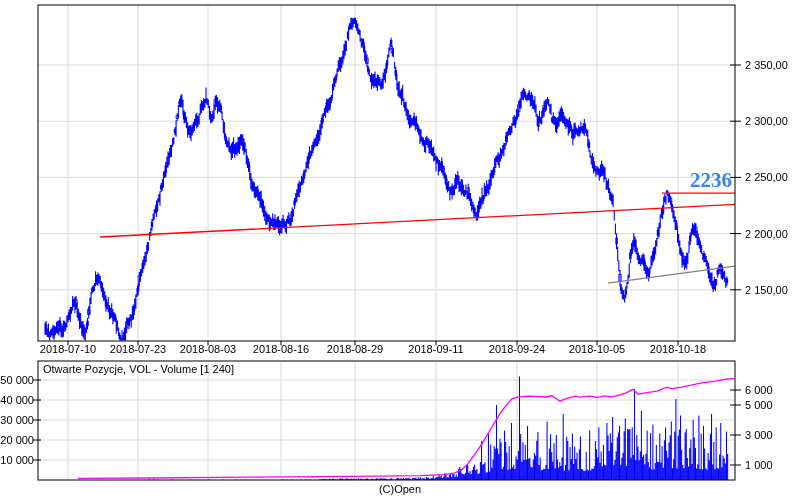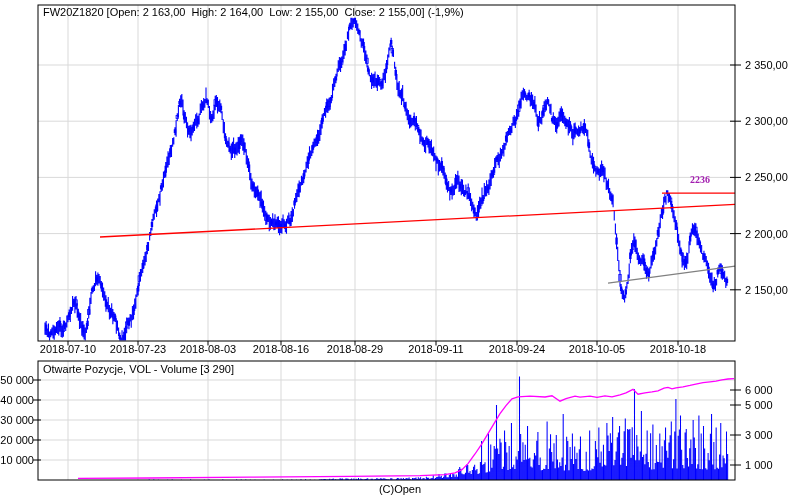--- a/index.html
+++ b/index.html
@@ -2,22 +2,22 @@
 <html><head>
 <meta charset="utf-8">
 <style>
   html,body{margin:0;padding:0;background:#fff;}
   #stage{position:relative;width:800px;height:500px;background:#fff;
          font-family:"Liberation Sans",sans-serif;overflow:hidden;}
   #chart-svg{position:absolute;left:0;top:0;}
   .ovl{position:absolute;color:#000;font-size:11px;line-height:12px;white-space:pre;}
   #main-title{left:43px;top:6px;}
   #panel2-title{left:43px;top:363px;}
-  #annotation-2236{left:690px;top:174px;color:#a21caf;
-      font-family:"Liberation Serif",serif;font-weight:bold;font-size:10px;}
+  #annotation-2236{left:690px;top:174px;color:#3b82f6;
+      font-family:"Liberation Serif",serif;font-weight:bold;font-size:21px;}
   #copyright{left:0;top:483px;width:800px;text-align:center;}
 </style>
 </head>
 <body>
 
 <div id="stage">
   <svg id="chart-svg" width="800" height="500" viewBox="0 0 800 500">
       <path d="M38 65.0H735M38 121.2H735M38 177.4H735M38 233.6H735M38 289.8H735M68 5V341M68 361V480M138 5V341M138 361V480M208 5V341M208 361V480M281 5V341M281 361V480M355 5V341M355 361V480M436 5V341M436 361V480M517 5V341M517 361V480M597 5V341M597 361V480M678 5V341M678 361V480M38 380.0H735M38 400.0H735M38 420.0H735M38 440.0H735M38 460.0H735" stroke="#d9d9d9" stroke-width="1" fill="none"></path>
       <path d="M149.20 480V479.6M153.80 480V479.6M158.40 480V479.7M167.60 480V479.7M172.20 480V479.6M181.40 480V479.7M190.60 480V479.4M204.40 480V479.7M209.00 480V479.6M222.80 480V479.6M236.60 480V479.6M241.20 480V479.6M245.80 480V479.6M250.40 480V479.7M255.00 480V479.7M264.20 480V479.7M273.40 480V479.8M282.60 480V479.6M287.20 480V479.7M291.80 480V479.6M296.40 480V479.7M301.00 480V479.2M305.60 480V479.2M310.20 480V479.6M314.80 480V479.7M319.40 480V479.6M320.55 480V479.6M321.70 480V479.2M322.85 480V479.6M324.00 480V479.0M325.15 480V479.0M326.30 480V479.6M327.45 480V479.6M328.60 480V479.5M329.75 480V478.8M330.90 480V479.6M332.05 480V479.0M333.20 480V478.4M334.35 480V479.6M335.50 480V479.2M336.65 480V479.4M337.80 480V479.4M338.95 480V479.6M340.10 480V478.3M341.25 480V478.8M342.40 480V478.6M343.55 480V479.5M344.70 480V479.4M345.85 480V478.6M347.00 480V478.4M348.15 480V478.8M349.30 480V479.5M350.45 480V479.2M351.60 480V478.5M352.75 480V479.4M353.90 480V478.6M355.05 480V479.5M356.20 480V478.8M357.35 480V479.3M358.50 480V478.1M359.65 480V479.5M360.80 480V478.6M361.95 480V479.0M363.10 480V479.5M364.25 480V479.3M365.40 480V479.0M366.55 480V478.7M367.70 480V478.3M368.85 480V479.5M370.00 480V479.5M371.15 480V478.8M372.30 480V478.7M373.45 480V479.5M374.60 480V479.3M375.75 480V479.1M376.90 480V478.1M378.05 480V478.7M379.20 480V479.0M380.35 480V478.2M381.50 480V478.5M382.65 480V478.7M383.80 480V478.2M384.95 480V478.6M386.10 480V479.0M387.25 480V479.3M388.40 480V479.2M389.55 480V479.5M390.70 480V478.3M391.85 480V478.2M393.00 480V479.5M394.15 480V479.5M395.30 480V479.4M396.45 480V478.8M397.60 480V477.9M398.75 480V478.3M399.90 480V479.3M401.05 480V477.9M402.20 480V479.1M403.35 480V477.9M404.50 480V479.1M405.65 480V478.6M406.80 480V478.0M407.95 480V478.6M409.10 480V477.6M410.25 480V478.9M411.40 480V479.4M412.55 480V478.1M413.70 480V478.3M414.85 480V478.0M416.00 480V477.6M417.15 480V479.1M418.30 480V477.3M419.45 480V478.5M420.60 480V477.2M421.75 480V479.2M422.90 480V478.2M424.05 480V478.0M425.20 480V479.2M426.35 480V476.8M427.50 480V477.7M428.65 480V477.8M429.80 480V479.0M430.95 480V478.2M432.10 480V478.0M433.25 480V475.2M434.40 480V478.8M435.55 480V478.0M436.70 480V476.9M437.85 480V476.7M439.00 480V474.0M440.15 480V476.7M441.30 480V475.8M442.45 480V478.1M443.60 480V476.8M444.75 480V473.4M445.90 480V473.4M447.05 480V477.2M448.20 480V477.2M449.35 480V474.8M450.50 480V473.3M451.65 480V476.9M452.80 480V473.4M453.95 480V474.2M455.10 480V476.8M456.25 480V474.5M457.40 480V476.7M458.55 480V469.3M459.70 480V467.0M460.85 480V468.7M462.00 480V473.5M463.15 480V474.3M464.30 480V474.2M465.45 480V472.8M466.60 480V464.8M467.75 480V464.9M468.90 480V472.8M470.05 480V471.1M471.20 480V474.1M472.35 480V469.9M473.50 480V466.8M474.65 480V464.7M475.80 480V470.3M476.95 480V469.0M478.10 480V473.9M479.25 480V473.2M480.40 480V461.9M481.55 480V441.0M482.70 480V464.8M483.85 480V463.9M485.00 480V462.2M486.15 480V472.6M487.30 480V472.2M488.45 480V433.5M489.60 480V471.6M490.75 480V444.5M491.90 480V467.8M493.05 480V459.4M494.20 480V446.0M495.35 480V448.7M496.50 480V405.0M497.65 480V448.6M498.80 480V453.9M499.95 480V438.7M501.10 480V442.5M502.25 480V469.1M503.40 480V466.8M504.55 480V430.5M505.70 480V442.1M506.85 480V452.6M508.00 480V470.0M509.15 480V446.0M510.30 480V468.9M511.45 480V423.0M512.60 480V467.3M513.75 480V464.8M514.90 480V469.0M516.05 480V456.6M517.20 480V459.4M518.35 480V451.0M519.50 480V376.5M520.65 480V434.1M521.80 480V461.7M522.95 480V442.3M524.10 480V459.9M525.25 480V444.8M526.40 480V459.5M527.55 480V426.0M528.70 480V458.8M529.85 480V457.8M531.00 480V466.5M532.15 480V467.5M533.30 480V459.6M534.45 480V453.1M535.60 480V455.4M536.75 480V440.7M537.90 480V432.0M539.05 480V464.9M540.20 480V457.4M541.35 480V470.3M542.50 480V470.0M543.65 480V468.8M544.80 480V469.1M545.95 480V465.0M547.10 480V421.5M548.25 480V469.1M549.40 480V448.6M550.55 480V434.2M551.70 480V451.9M552.85 480V461.6M554.00 480V443.2M555.15 480V468.2M556.30 480V435.0M557.45 480V459.5M558.60 480V467.4M559.75 480V462.2M560.90 480V465.9M562.05 480V457.5M563.20 480V414.0M564.35 480V470.5M565.50 480V464.8M566.65 480V436.8M567.80 480V441.0M568.95 480V470.3M570.10 480V447.1M571.25 480V459.1M572.40 480V433.5M573.55 480V464.1M574.70 480V446.5M575.85 480V459.1M577.00 480V452.7M578.15 480V469.0M579.30 480V449.2M580.45 480V436.5M581.60 480V468.9M582.75 480V469.2M583.90 480V471.1M585.05 480V470.7M586.20 480V451.8M587.35 480V469.4M588.50 480V470.6M589.65 480V430.5M590.80 480V470.3M591.95 480V468.5M593.10 480V469.0M594.25 480V466.3M595.40 480V441.1M596.55 480V449.3M597.70 480V457.3M598.85 480V427.5M600.00 480V462.8M601.15 480V451.4M602.30 480V466.5M603.45 480V444.7M604.60 480V464.8M605.75 480V465.5M606.90 480V423.0M608.05 480V435.5M609.20 480V451.1M610.35 480V433.3M611.50 480V442.8M612.65 480V417.0M613.80 480V465.2M614.95 480V460.0M616.10 480V451.6M617.25 480V437.2M618.40 480V432.6M619.55 480V426.0M620.70 480V464.8M621.85 480V457.8M623.00 480V453.1M624.15 480V431.2M625.30 480V418.5M626.45 480V466.1M627.60 480V429.1M628.75 480V429.7M629.90 480V429.0M631.05 480V457.7M632.20 480V427.3M633.35 480V455.0M634.50 480V389.3M635.65 480V460.2M636.80 480V435.1M637.95 480V446.4M639.10 480V460.3M640.25 480V451.5M641.40 480V411.0M642.55 480V457.0M643.70 480V454.7M644.85 480V464.2M646.00 480V453.7M647.15 480V430.5M648.30 480V462.1M649.45 480V467.3M650.60 480V433.3M651.75 480V469.4M652.90 480V424.5M654.05 480V469.3M655.20 480V463.1M656.35 480V445.0M657.50 480V461.7M658.65 480V462.1M659.80 480V433.5M660.95 480V462.4M662.10 480V446.2M663.25 480V467.8M664.40 480V440.2M665.55 480V427.5M666.70 480V450.7M667.85 480V457.7M669.00 480V442.6M670.15 480V435.3M671.30 480V421.5M672.45 480V468.2M673.60 480V459.3M674.75 480V431.5M675.90 480V399.0M677.05 480V468.5M678.20 480V435.7M679.35 480V429.5M680.50 480V415.5M681.65 480V449.8M682.80 480V465.1M683.95 480V468.3M685.10 480V432.5M686.25 480V429.0M687.40 480V458.1M688.55 480V466.6M689.70 480V448.3M690.85 480V439.6M692.00 480V464.0M693.15 480V420.0M694.30 480V437.6M695.45 480V448.0M696.60 480V468.6M697.75 480V464.3M698.90 480V415.5M700.05 480V468.9M701.20 480V433.6M702.35 480V469.2M703.50 480V426.0M704.65 480V448.4M705.80 480V468.3M706.95 480V469.6M708.10 480V452.9M709.25 480V460.2M710.40 480V433.7M711.55 480V414.0M712.70 480V464.4M713.85 480V442.1M715.00 480V469.2M716.15 480V427.5M717.30 480V467.8M718.45 480V468.7M719.60 480V454.4M720.75 480V423.0M721.90 480V467.2M723.05 480V455.6M724.20 480V458.2M725.35 480V463.6M726.50 480V431.4M727.65 480V453.9" stroke="#0000ff" stroke-width="1.05" fill="none"></path>
       <path d="M78 478.4L150 478.0L250 477.2L350 476.4L420 475.6L445 474.6L455 472.8L462 469.6L468 463.6L475 454.0L482 443.6L488 433.6L494 423.6L500 413.6L506 405.6L512 398.8L518 396.8L530 396.2L545 397.0L552 395.8L560 401.2L566 398.6L575 396.2L580 397.2L590 396.2L597 397.4L605 395.8L612 396.8L620 394.8L626 392.8L633 389.4L638 394.2L645 392.8L652 391.8L658 390.8L664 388.2L668 387.4L672 388.8L676 387.8L683 386.8L690 385.4L697 383.8L703 382.6L710 381.8L716 381.2L722 379.8L728 379.0L734 378.6" stroke="#ff00ff" stroke-width="1.3" fill="none"></path>
@@ -86,17 +86,16 @@
       <text x="34" y="384" text-anchor="end" fill="#000000" font-size="11px" font-family="&quot;Liberation Sans&quot;,sans-serif">50 000</text>
       <text x="34" y="404" text-anchor="end" fill="#000000" font-size="11px" font-family="&quot;Liberation Sans&quot;,sans-serif">40 000</text>
       <text x="34" y="424" text-anchor="end" fill="#000000" font-size="11px" font-family="&quot;Liberation Sans&quot;,sans-serif">30 000</text>
       <text x="34" y="444" text-anchor="end" fill="#000000" font-size="11px" font-family="&quot;Liberation Sans&quot;,sans-serif">20 000</text>
       <text x="34" y="464" text-anchor="end" fill="#000000" font-size="11px" font-family="&quot;Liberation Sans&quot;,sans-serif">10 000</text>
       <text x="745" y="394" text-anchor="start" fill="#000000" font-size="11px" font-family="&quot;Liberation Sans&quot;,sans-serif">6 000</text>
       <text x="745" y="409" text-anchor="start" fill="#000000" font-size="11px" font-family="&quot;Liberation Sans&quot;,sans-serif">5 000</text>
       <text x="745" y="439" text-anchor="start" fill="#000000" font-size="11px" font-family="&quot;Liberation Sans&quot;,sans-serif">3 000</text>
       <text x="745" y="469" text-anchor="start" fill="#000000" font-size="11px" font-family="&quot;Liberation Sans&quot;,sans-serif">1 000</text>
     </svg>
-  <div id="main-title" class="ovl">FW20Z1820 [Open: 2 163,00  High: 2 164,00  Low: 2 155,00  Close: 2 155,00] (-1,9%)</div>
-  <div id="panel2-title" class="ovl">Otwarte Pozycje, VOL - Volume [3 290]</div>
+  <div id="panel2-title" class="ovl">Otwarte Pozycje, VOL - Volume [1 240]</div>
   <div id="annotation-2236" class="ovl">2236</div>
   <div id="copyright" class="ovl">(C)Open</div>
 </div>
 
 </body></html>

